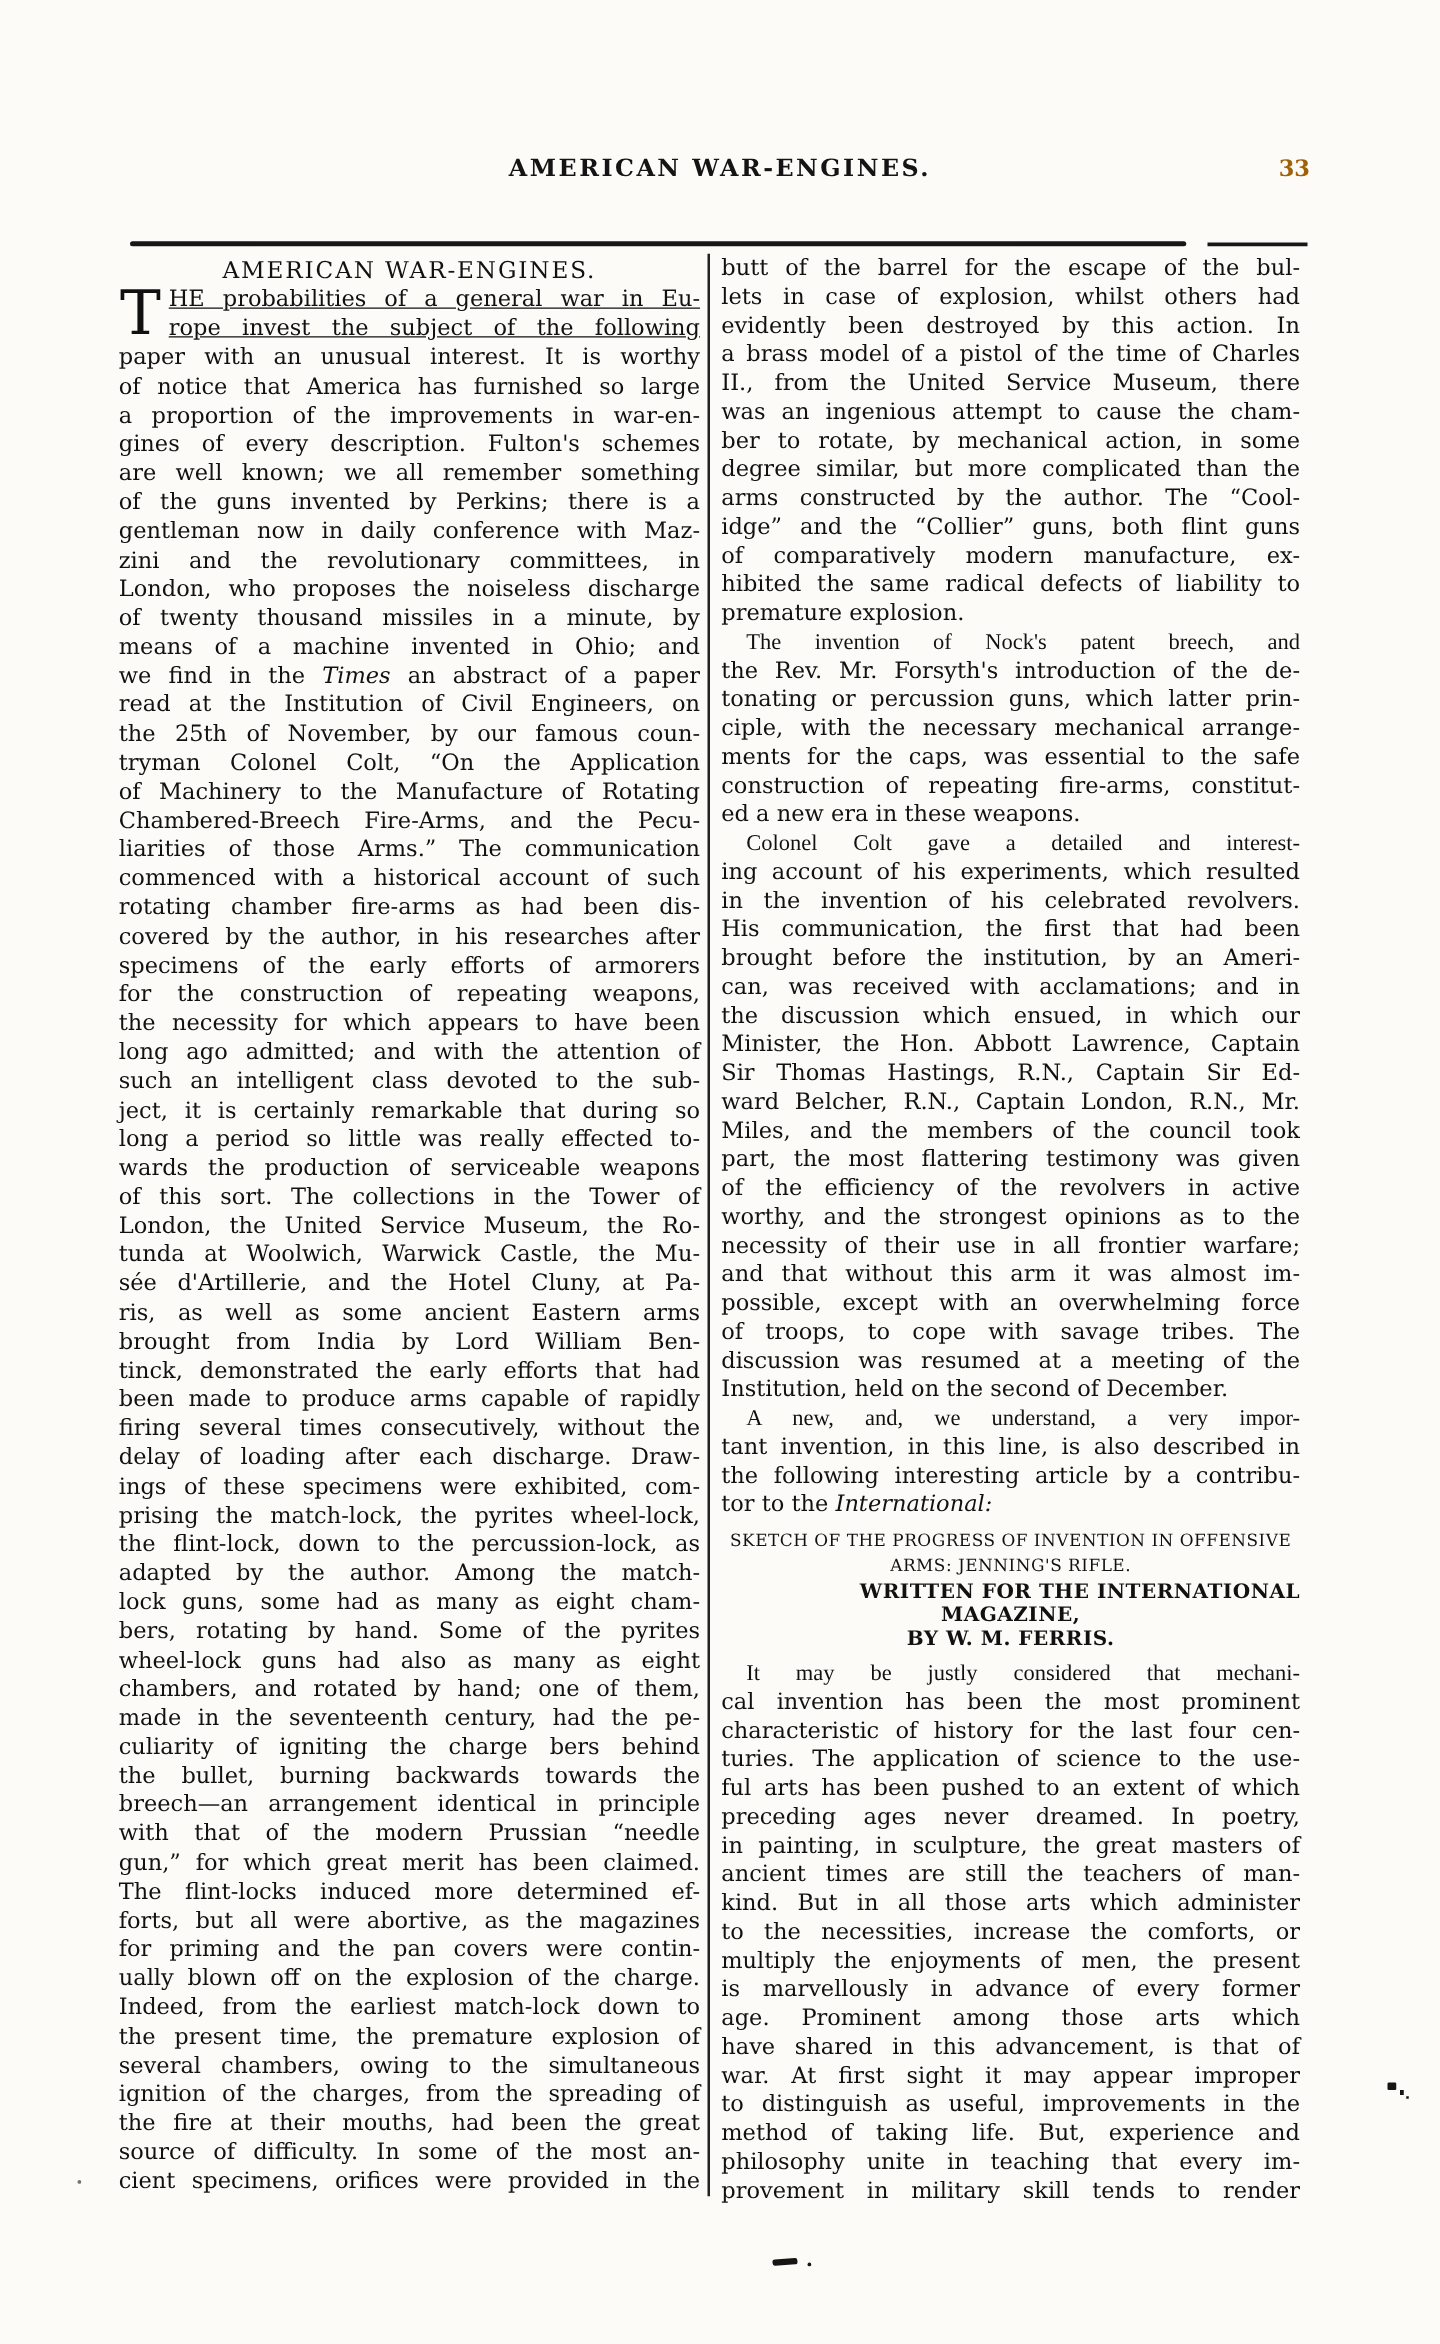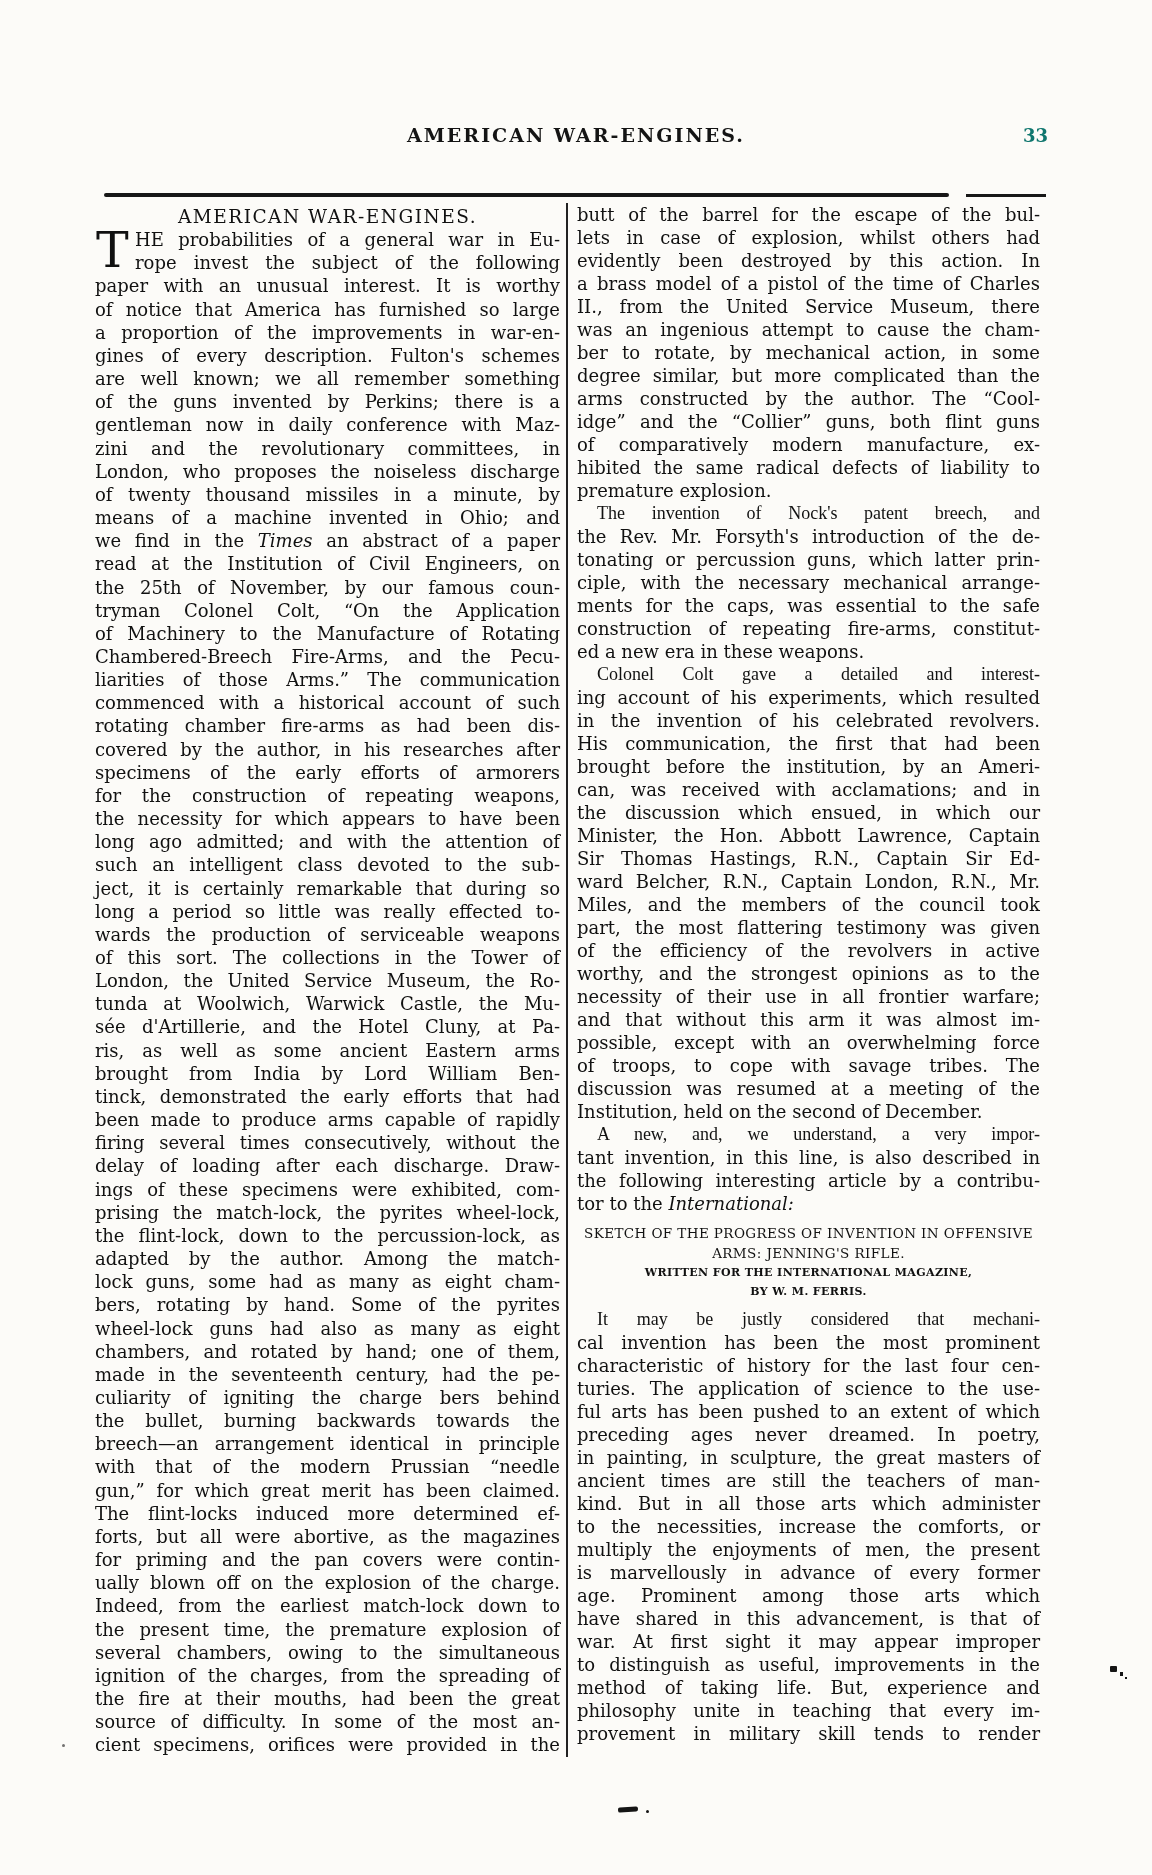--- a/index.html
+++ b/index.html
@@ -15,59 +15,59 @@
   
   .running-title{
     position:absolute;top:124px;left:0;right:0;
     text-align:center;
     font-size:19px;letter-spacing:2px;
     font-weight:bold;
     color:#141414;
   }
   .page-number{
     position:absolute;top:125px;right:104px;
-    font-size:18px;font-weight:bold;color:#0f766e;
+    font-size:18px;font-weight:bold;color:#a16207;
   }
   .rule-long{position:absolute;top:193px;left:104px;width:845px;height:4px;background:#171717;border-radius:2px;}
   .rule-short{position:absolute;top:194px;left:966px;width:80px;height:3px;background:#171717;}
   .column-divider{position:absolute;top:203px;left:566px;width:2px;height:1554px;background:#222;}
 
   
   .col{position:absolute;font-size:18px;}
   .col-left{top:205px;left:95px;width:465px;line-height:23.15px;}
   .col-right{top:203px;left:577px;width:463px;line-height:23px;}
 
   .para{position:relative;}
   .line{
     text-align:justify;
     text-align-last:justify;
     white-space:normal;
   }
   .line.last{text-align-last:left;}
   .line.indent{text-indent:20px;font-family:Liberation Serif, serif;}
-  .line.dc{padding-left:40px;}
+  .line.dc{padding-left:40px;text-decoration:underline;}
   .dropcap{
     position:absolute;left:1px;top:1px;
     font-size:49px;line-height:44px;
     font-weight:normal;color:#101010;
   }
 
   .para.col-heading .line{
     text-align:center;text-align-last:center;
     font-size:18.5px;letter-spacing:1.5px;
   }
   .para.article-title{margin-top:9px;}
   .para.article-title .line{
     font-size:13.5px;line-height:19.5px;
     text-align:right;text-align-last:center;
     letter-spacing:0.4px;font-weight:normal;
   }
   .para.article-byline{margin-bottom:7px;}
   .para.article-byline .line{
-    font-size:11px;line-height:19px;
+    font-size:16px;line-height:19px;
     text-align:right;text-align-last:center;
     letter-spacing:0.4px;font-weight:bold;
   }
 
   
   .smudge{position:absolute;background:#151515;}
   .smudge-dash{left:618px;top:1807px;width:20px;height:5px;border-radius:2px;transform:rotate(-4deg);}
   .smudge-dot{left:646px;top:1810px;width:3px;height:3px;border-radius:50%;}
   .speck-a{left:1110px;top:1666px;width:7px;height:6px;border-radius:1px;}
   .speck-b{left:1120px;top:1672px;width:3px;height:4px;}

